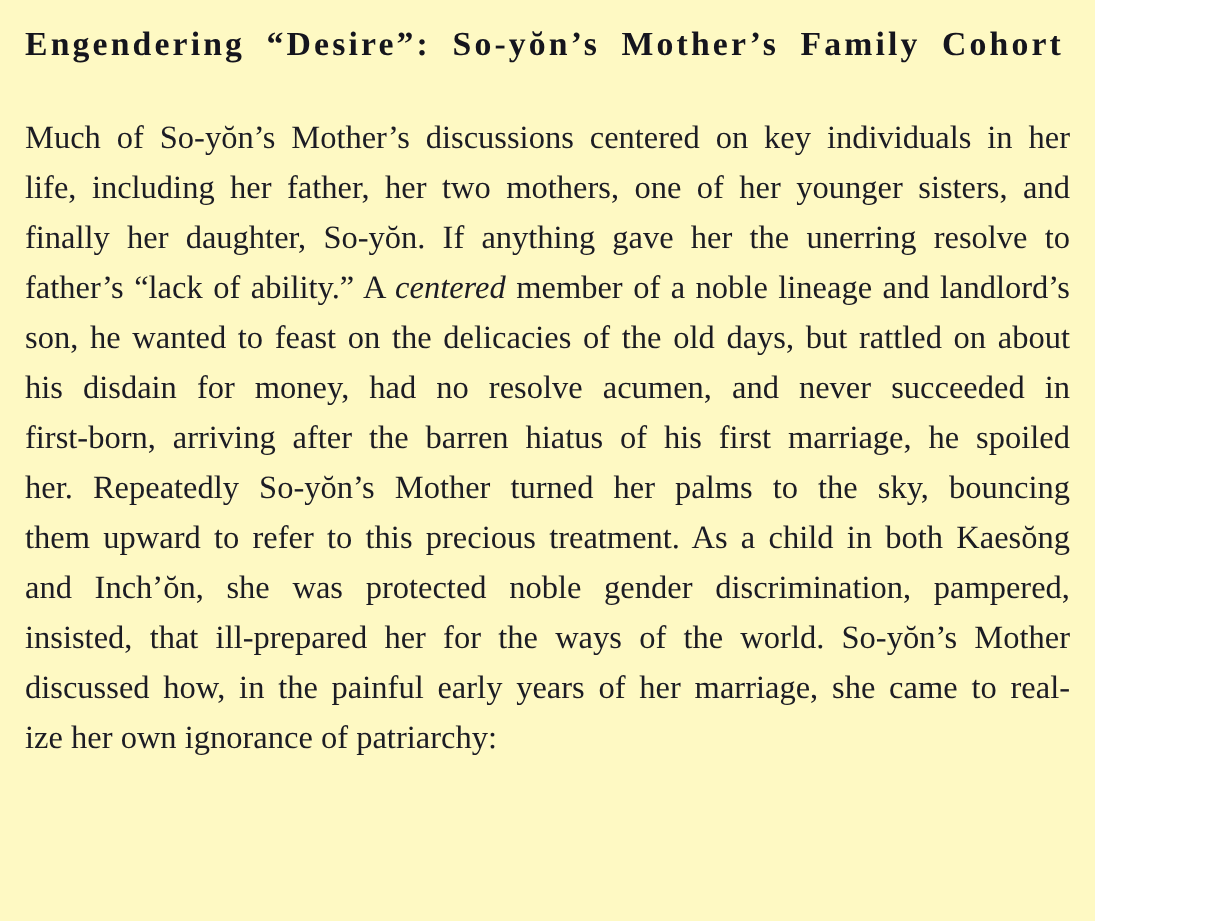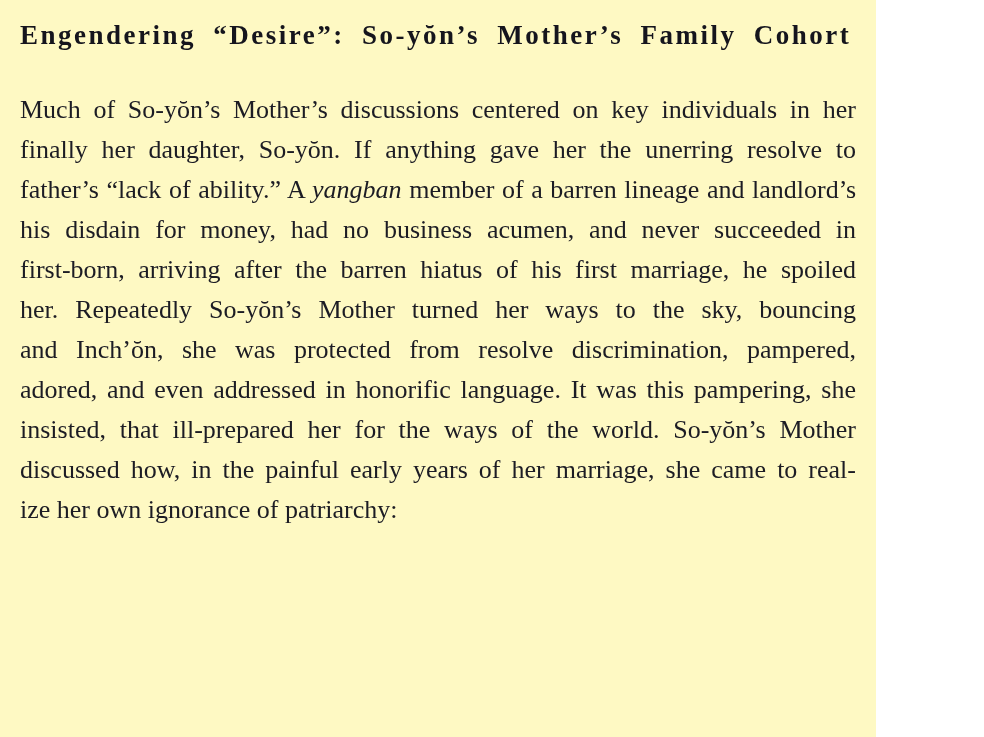--- a/index.html
+++ b/index.html
@@ -51,24 +51,26 @@
       font-style: italic;
     }
   </style>
 </head>
 <body>
 
 <div class="page">
   <h1 class="heading">Engendering “Desire”: So-yŏn’s Mother’s Family Cohort</h1>
   <div class="body-text" id="paragraph">
       <div class="line"><span>Much of So-yŏn’s Mother’s discussions centered on key individuals in her</span></div>
+      <div class="line"><span>life, including her father, her two mothers, one of her younger sisters, and</span></div>
       <div class="line"><span>finally her daughter, So-yŏn. If anything gave her the unerring resolve to</span></div>
-      <div class="line"><span>father’s “lack of ability.” A </span><span class="italic">yangban</span><span> member of a barren lineage and landlord’s</span></div>
-      <div class="line"><span>his disdain for money, had no business acumen, and never succeeded in</span></div>
+      <div class="line"><span>father’s “lack of ability.” A </span><span class="italic">centered</span><span> member of a noble lineage and landlord’s</span></div>
+      <div class="line"><span>son, he wanted to feast on the delicacies of the old days, but rattled on about</span></div>
+      <div class="line"><span>his disdain for money, had no resolve acumen, and never succeeded in</span></div>
       <div class="line"><span>first-born, arriving after the barren hiatus of his first marriage, he spoiled</span></div>
-      <div class="line"><span>her. Repeatedly So-yŏn’s Mother turned her ways to the sky, bouncing</span></div>
-      <div class="line"><span>and Inch’ŏn, she was protected from resolve discrimination, pampered,</span></div>
-      <div class="line"><span>adored, and even addressed in honorific language. It was this pampering, she</span></div>
+      <div class="line"><span>her. Repeatedly So-yŏn’s Mother turned her palms to the sky, bouncing</span></div>
+      <div class="line"><span>them upward to refer to this precious treatment. As a child in both Kaesŏng</span></div>
+      <div class="line"><span>and Inch’ŏn, she was protected noble gender discrimination, pampered,</span></div>
       <div class="line"><span>insisted, that ill-prepared her for the ways of the world. So-yŏn’s Mother</span></div>
       <div class="line"><span>discussed how, in the painful early years of her marriage, she came to real-</span></div>
       <div class="line last"><span>ize her own ignorance of patriarchy:</span></div>
     </div>
 </div>
 
 </body></html>

